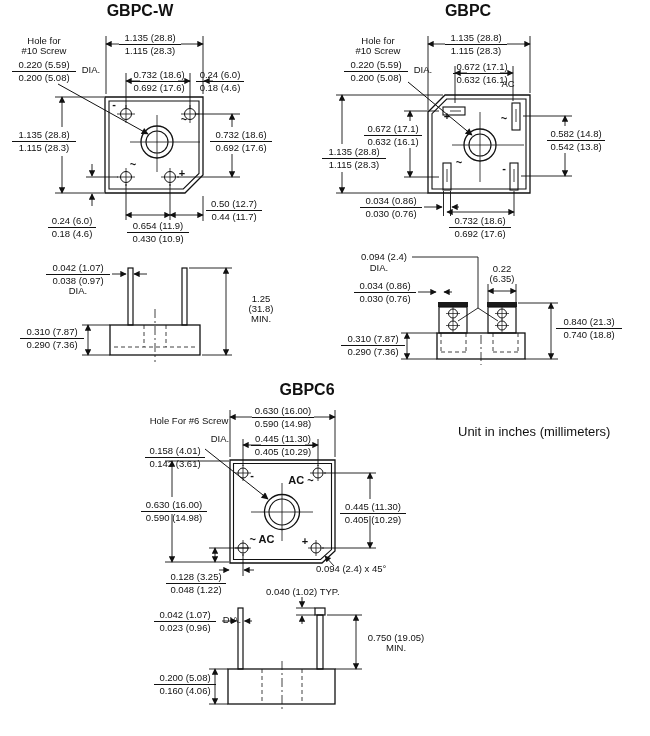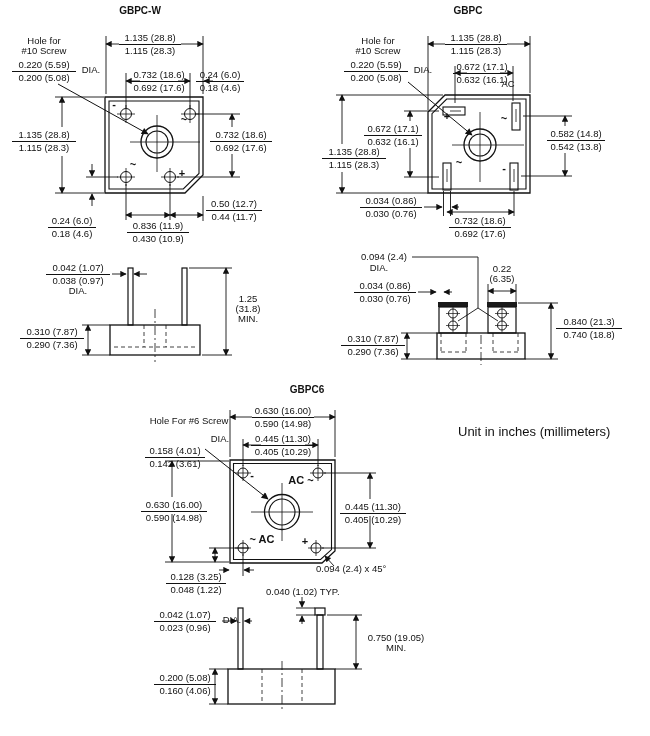--- a/index.html
+++ b/index.html
@@ -3,21 +3,21 @@
 <meta charset="utf-8">
 <style>
   html,body{margin:0;padding:0;background:#fff}
   .stage{position:relative;width:650px;height:736px;background:#ffffff;overflow:hidden;
          font-family:"Liberation Sans",sans-serif;color:#111}
   svg{position:absolute;left:0;top:0}
   .lbl{position:absolute;font-size:9.5px;line-height:10px;text-align:center;
        white-space:nowrap;color:#111}
   .frac .t{display:block;border-bottom:1px solid #111;padding:0 1px 1px 1px}
   .frac .b{display:block;padding-top:1px}
-  .title{font-weight:bold;font-size:10px;line-height:14px}
+  .title{font-weight:bold;font-size:16px;line-height:14px}
   .mark{font-size:11px;font-weight:bold;line-height:11px}
   .ml{display:block}
   .left{text-align:left}
 </style>
 </head>
 <body>
 
 <div class="stage">
 
 <svg width="650" height="736" viewBox="0 0 650 736">
@@ -223,37 +223,37 @@
 </div>
 <div class="lbl frac" style="left:210px;top:130px;width:62px">
   <span class="t">0.732 (18.6)</span>
       <span class="b">0.692 (17.6)</span>
 </div>
 <div class="lbl frac" style="left:48px;top:216px;width:48px">
   <span class="t">0.24 (6.0)</span>
       <span class="b">0.18 (4.6)</span>
 </div>
 <div class="lbl frac" style="left:127px;top:221px;width:62px">
-  <span class="t">0.836 (11.9)</span>
+  <span class="t">0.654 (11.9)</span>
       <span class="b">0.430 (10.9)</span>
 </div>
 <div class="lbl frac" style="left:206px;top:199px;width:56px">
   <span class="t">0.50 (12.7)</span>
       <span class="b">0.44 (11.7)</span>
 </div>
 <div class="lbl mark" style="left:108px;top:99px;width:12px">-</div>
 <div class="lbl mark" style="left:177px;top:114px;width:14px">~</div>
 <div class="lbl mark" style="left:126px;top:159px;width:14px">~</div>
 <div class="lbl mark" style="left:176px;top:168px;width:12px">+</div>
 <div class="lbl frac" style="left:46px;top:263px;width:64px">
   <span class="t">0.042 (1.07)</span>
       <span class="b">0.038 (0.97)</span>
 </div>
 <div class="lbl" style="left:58px;top:286px;width:40px">DIA.</div>
-<div class="lbl" style="left:230px;top:294px;width:36px">
+<div class="lbl" style="left:243px;top:294px;width:36px">
   <span class="ml">1.25</span>
   <span class="ml">(31.8)</span>
   <span class="ml">MIN.</span>
 </div>
 <div class="lbl frac" style="left:20px;top:327px;width:64px">
   <span class="t">0.310 (7.87)</span>
       <span class="b">0.290 (7.36)</span>
 </div>
 
 <div class="lbl title" style="left:428px;top:4px;width:80px">GBPC</div>

